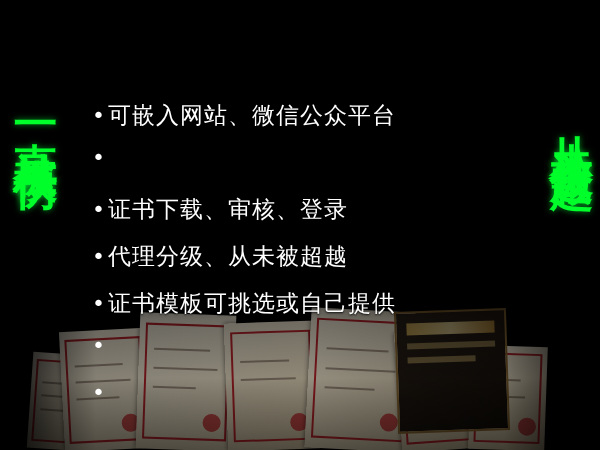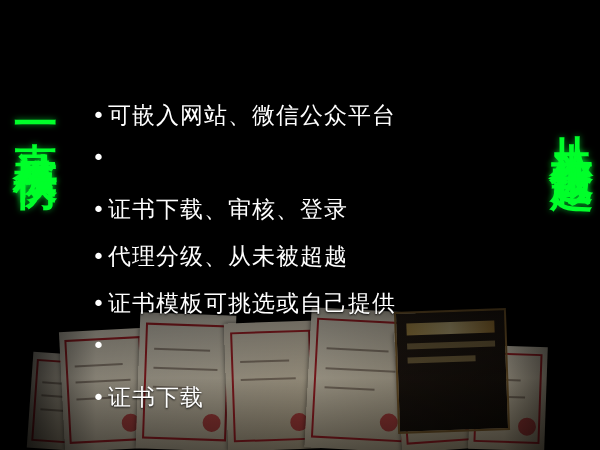--- a/index.html
+++ b/index.html
@@ -279,18 +279,17 @@
       </div>
       <div class="bullet-row">
         <span class="dot">•</span>
         <span class="bullet-text">证书模板可挑选或自己提供</span>
       </div>
       <div class="bullet-row">
         <span class="dot">•</span>
       </div>
       <div class="bullet-row">
         <span class="dot">•</span>
-        <span class="bullet-text">证书下载</span>
       </div>
     </div>
 
   </div>
 </div>
 
 </body></html>

